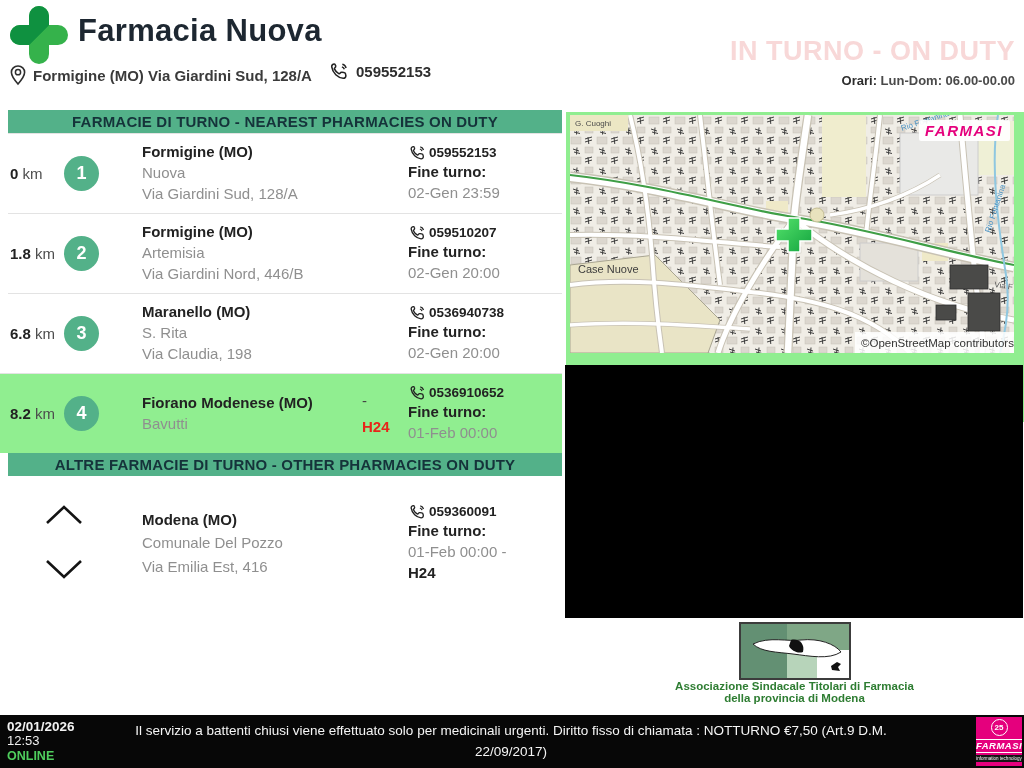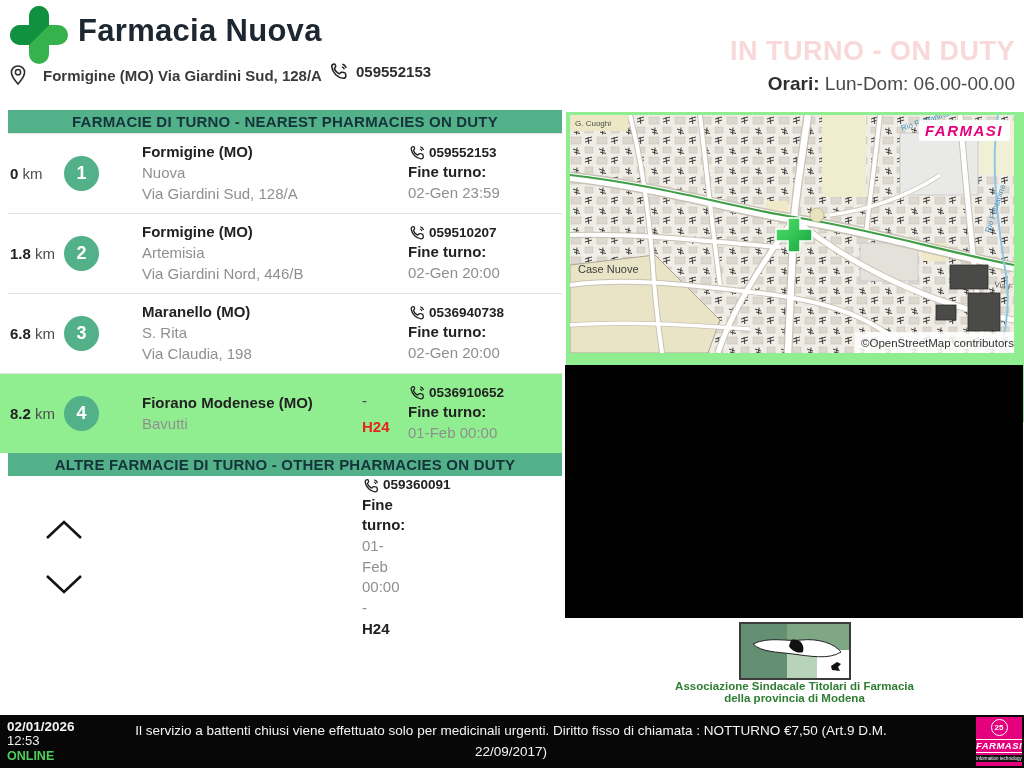--- a/index.html
+++ b/index.html
@@ -3,26 +3,26 @@
 <meta charset="utf-8">
 <style>
   * { margin:0; padding:0; box-sizing:border-box; }
   html,body { width:1024px; height:768px; overflow:hidden; }
   body { font-family:"Liberation Sans", sans-serif; background:#fff; position:relative; }
   .page { position:relative; width:1024px; height:768px; background:#fff; overflow:hidden; }
 
   
   .hdr-logo { position:absolute; left:8px; top:4px; width:62px; height:62px; }
   .hdr-title { position:absolute; left:78px; top:13px; font-size:31px; font-weight:600; color:#1d2731; letter-spacing:.3px; }
-  .hdr-addr { position:absolute; left:8px; top:64px; display:flex; align-items:center; gap:15px;
+  .hdr-addr { position:absolute; left:8px; top:64px; display:flex; align-items:center; gap:5px;
               font-size:15px; font-weight:700; color:#3a3a3a; }
   .hdr-phone { position:absolute; left:328px; top:61px; display:flex; align-items:center; gap:7px;
                font-size:15px; font-weight:700; color:#2e2e2e; }
   .duty { position:absolute; right:9px; top:36px; font-size:27px; font-weight:700; color:#f8d8d8; letter-spacing:.5px; }
-  .orari { position:absolute; right:9px; top:73px; font-size:19px; color:#4a4a4a; }
+  .orari { position:absolute; right:9px; top:73px; font-size:13px; color:#4a4a4a;font-weight:bold; }
   .orari b { color:#2e2e2e; }
 
   
   .panel { position:absolute; left:8px; top:110px; width:554px; }
   .band { background:#53b189; color:#15333a; font-size:15px; font-weight:700; text-align:center;
           height:23px; line-height:24px; letter-spacing:.2px; }
   .prow { display:grid; grid-template-columns:56px 50px 1fr 46px 154px; align-items:center;
           height:80px; border-top:1px solid #e3e3e3; background:#fff; }
   .prow:first-of-type { border-top:none; }
   .prow.hl { background:#90ee90; margin-left:-8px; padding-left:8px; border-top:1px solid #e3e3e3; }
@@ -233,20 +233,25 @@
         <button class="arrowbtn">
           <svg width="40" height="22" viewBox="0 0 40 22">
               <polyline points="3,19 20,3 37,19" fill="none" stroke="#141414" stroke-width="2.6"></polyline>
             </svg>
         </button>
         <button class="arrowbtn">
           <svg width="40" height="22" viewBox="0 0 40 22">
               <polyline points="3,3 20,19 37,3" fill="none" stroke="#141414" stroke-width="2.6"></polyline>
             </svg>
         </button>
+      </div>
+      <div class="info" style="line-height:1.55;">
+        <div class="city">Modena (MO)</div>
+        <div class="nm">Comunale Del Pozzo</div>
+        <div class="ad">Via Emilia Est, 416</div>
       </div>
       <div class="mid"></div>
       <div class="pcol">
         <div class="pline">
           <svg class="icn" width="18" height="18" viewBox="0 0 18 18">
               <path d="M5.4 2.6 C4 2.6 3 3.7 3.2 5.1 C4 10.4 8.4 14.4 13 14.8 C14.4 14.9 15.4 13.9 15.3 12.5 L15.1 11.3 C15 10.5 14.4 10 13.6 9.9 L12 9.7 C11.3 9.6 10.7 9.9 10.3 10.5 C10.1 10.9 9.6 11 9.2 10.8 C7.6 9.9 6.3 8.6 5.6 7 C5.4 6.6 5.5 6.1 5.9 5.8 C6.4 5.5 6.7 4.8 6.6 4.2 L6.3 3.4 C6.2 2.9 5.8 2.6 5.4 2.6 Z" fill="none" stroke="#222" stroke-width="1.35"></path>
               <path d="M12.3 2.8 C13.9 3.2 15.1 4.4 15.5 6" fill="none" stroke="#222" stroke-width="1.25"></path>
               <path d="M11.9 5 C12.9 5.3 13.7 6.1 14 7.1" fill="none" stroke="#222" stroke-width="1.25"></path>
             </svg>
           <span class="pnum">059360091</span>

